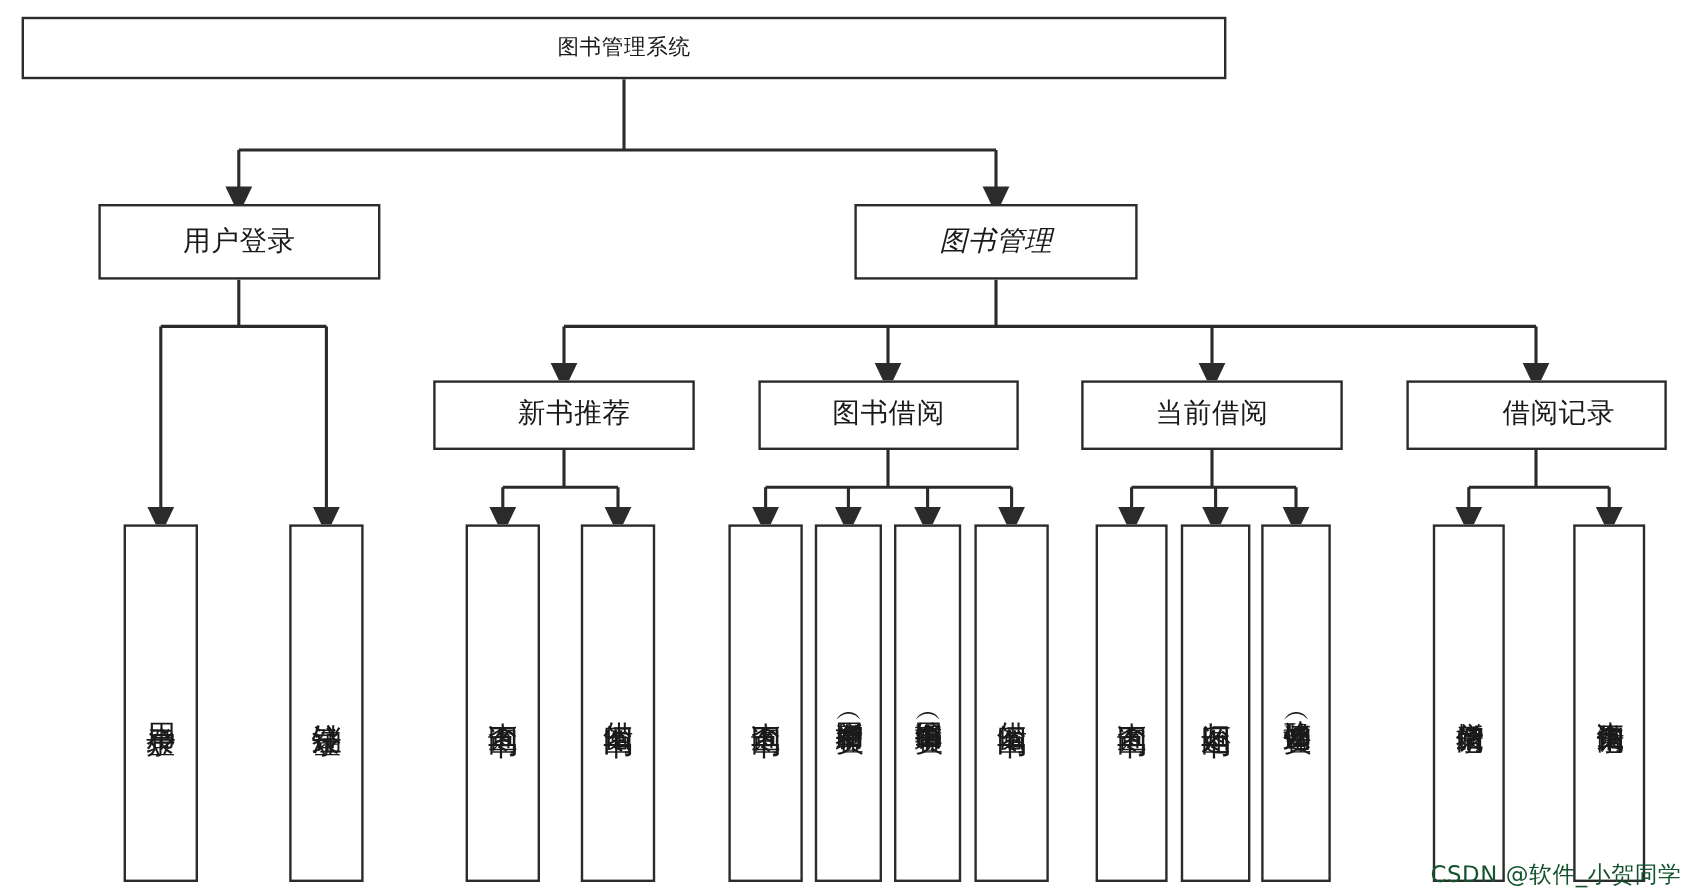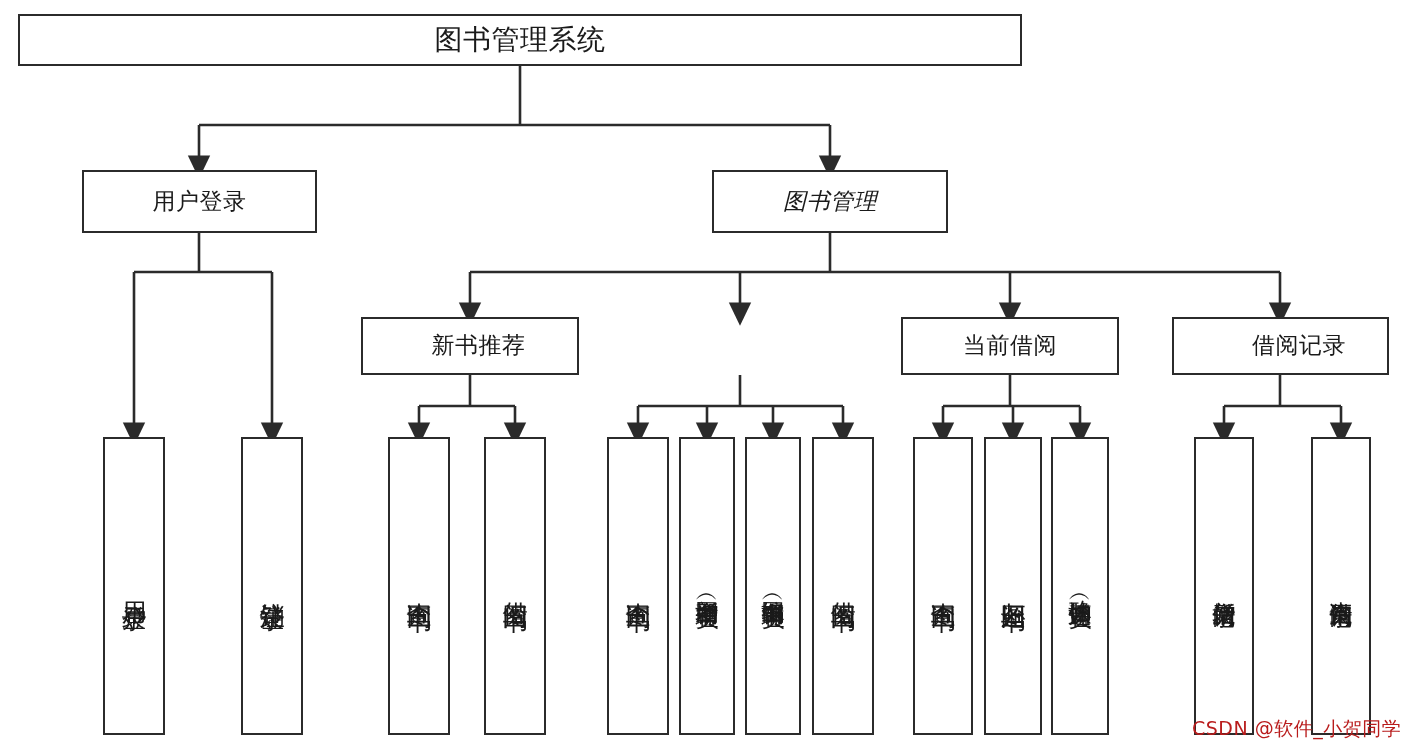--- a/index.html
+++ b/index.html
@@ -38,21 +38,21 @@
     display: block;
     text-align: center;
     line-height: 1.12;
     letter-spacing: 0.5px;
   }
   .node.horiz .label {
     writing-mode: horizontal-tb;
     font-size: 23px;
   }
   .node.root .label {
-    font-size: 28px;
+    font-size: 18px;
   }
   .node.vert {
     align-items: center;
     justify-content: center;
     padding: 4px 0;
   }
   .node.vert .label {
     writing-mode: vertical-rl;
     text-orientation: upright;
     font-size: 25px;
@@ -60,21 +60,21 @@
     letter-spacing: 2px;
     white-space: nowrap;
     max-height: 270px;
   }
   .node.vert.narrow .label {
     font-size: 23px;
     letter-spacing: 1px;
   }
   .watermark {
     position: absolute;
-    color: #b91c1c;
+    color: #14532d;
     font-size: 19px;
     letter-spacing: 0.5px;
     white-space: nowrap;
     user-select: none;
   }
 </style>
 </head>
 <body>
 
 <div id="canvas">
@@ -136,20 +136,23 @@
   <div class="node horiz" style="left:82px; top:170px; width:235px; height:63px;">
     <span class="label">用户登录</span>
   </div>
   <div class="node horiz" style="left:712px; top:170px; width:236px; height:63px;font-style:italic;">
     <span class="label">图书管理</span>
   </div>
 
   <div class="node horiz" style="left:361px; top:317px; width:218px; height:58px;padding-left:17px;">
     <span class="label">新书推荐</span>
   </div>
+  <div class="node horiz" style="left:632px; top:317px; width:217px; height:58px;">
+    <span class="label">图书借阅</span>
+  </div>
   <div class="node horiz" style="left:901px; top:317px; width:218px; height:58px;">
     <span class="label">当前借阅</span>
   </div>
   <div class="node horiz" style="left:1172px; top:317px; width:217px; height:58px;padding-left:37px;">
     <span class="label">借阅记录</span>
   </div>
 
   <div class="node vert" style="left:103px; top:437px; width:62px; height:298px;">
     <span class="label">用户登录</span>
   </div>

